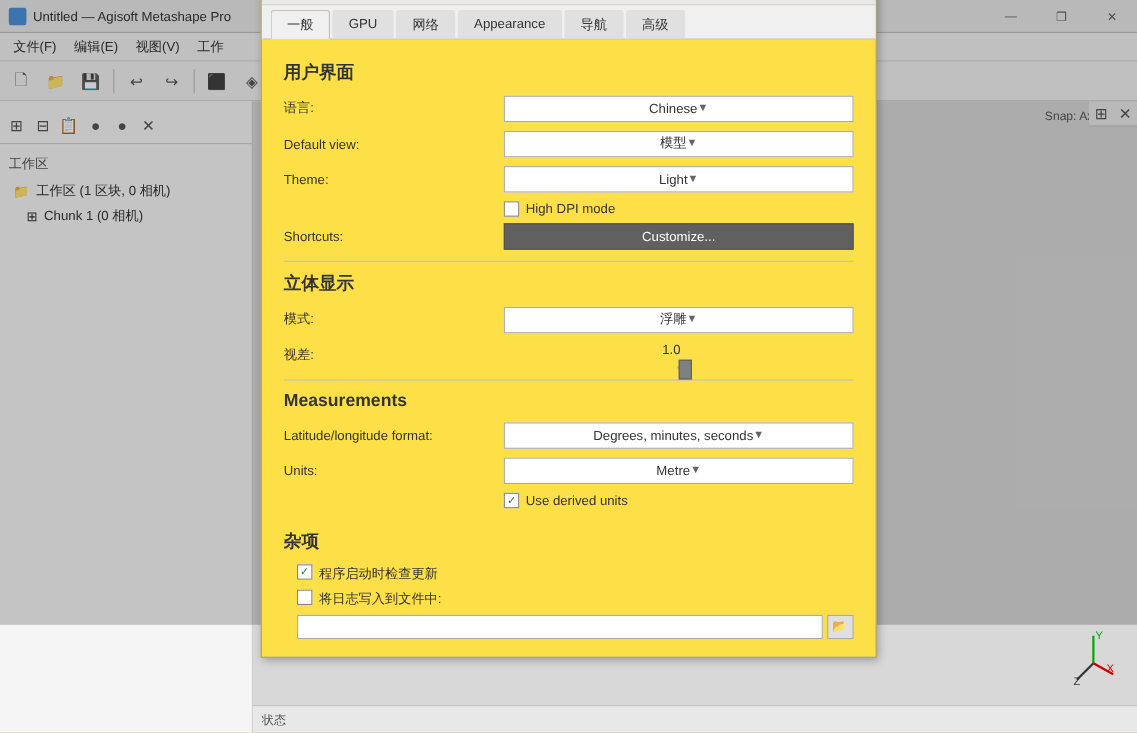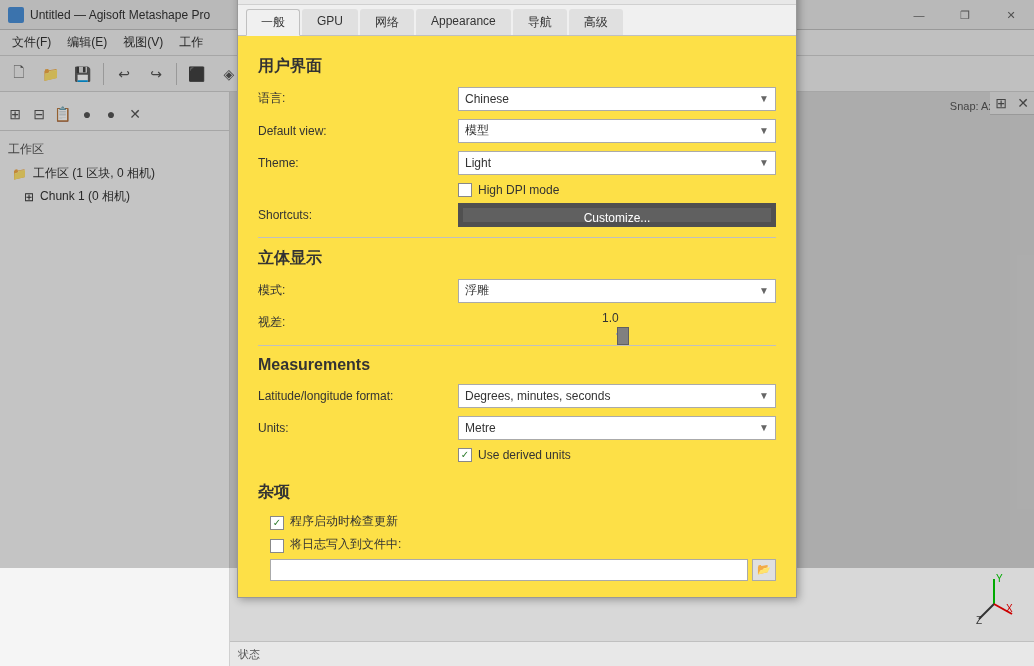--- a/index.html
+++ b/index.html
@@ -287,59 +287,59 @@
     .select-control {
       width: 100%;
       height: 24px;
       border: 1px solid #aaa;
       background: white;
       font-size: 12px;
       padding: 2px 6px;
       cursor: pointer;
       display: flex;
       align-items: center;
-      justify-content: space-between;
+      justify-content: center;
       color: #333;
     }
     .select-arrow {
       font-size: 10px;
       color: #666;
     }
 
     
     .checkbox-row {
       display: flex;
       align-items: center;
       margin-bottom: 6px;
       padding-left: 200px;
     }
     .checkbox-control {
       display: flex;
-      align-items: flex-end;
+      align-items: flex-start;
       gap: 6px;
       font-size: 12px;
       color: #333;
       cursor: pointer;
     }
     .checkbox {
       width: 14px;
       height: 14px;
       border: 1px solid #888;
       background: white;
       display: flex;
       align-items: center;
       justify-content: center;
       font-size: 10px;
     }
     .checkbox.checked { color: #2a7a2a; }
 
     
     .btn {
       padding: 3px 16px;
-      border: 5px solid #0f172a;
+      border: 1px solid #0f172a;
       background: #e0e0e0;
       font-size: 12px;
       cursor: pointer;
       color: #333;
     }
     .btn-dark {
       background: #606060;
       color: white;
       border-color: #505050;
       width: 100%;

